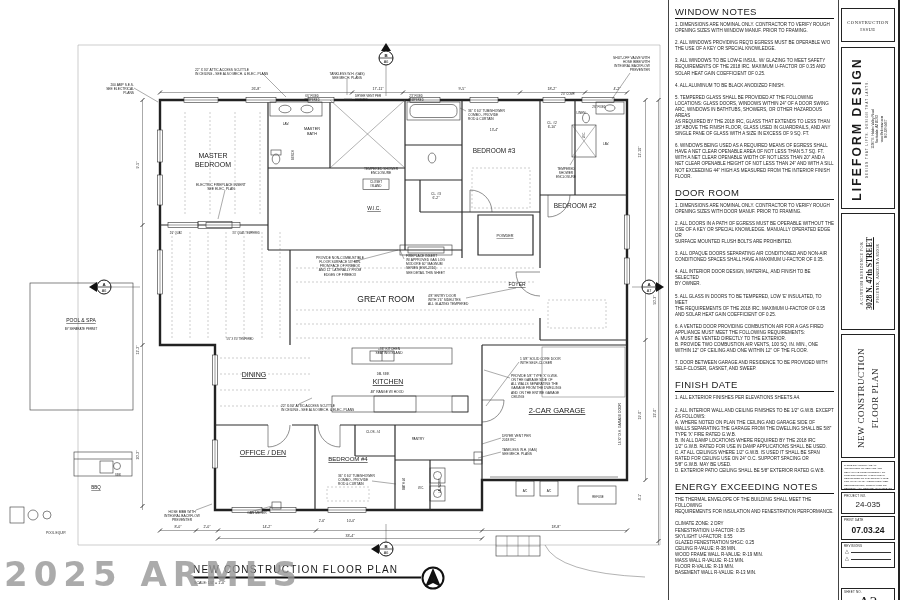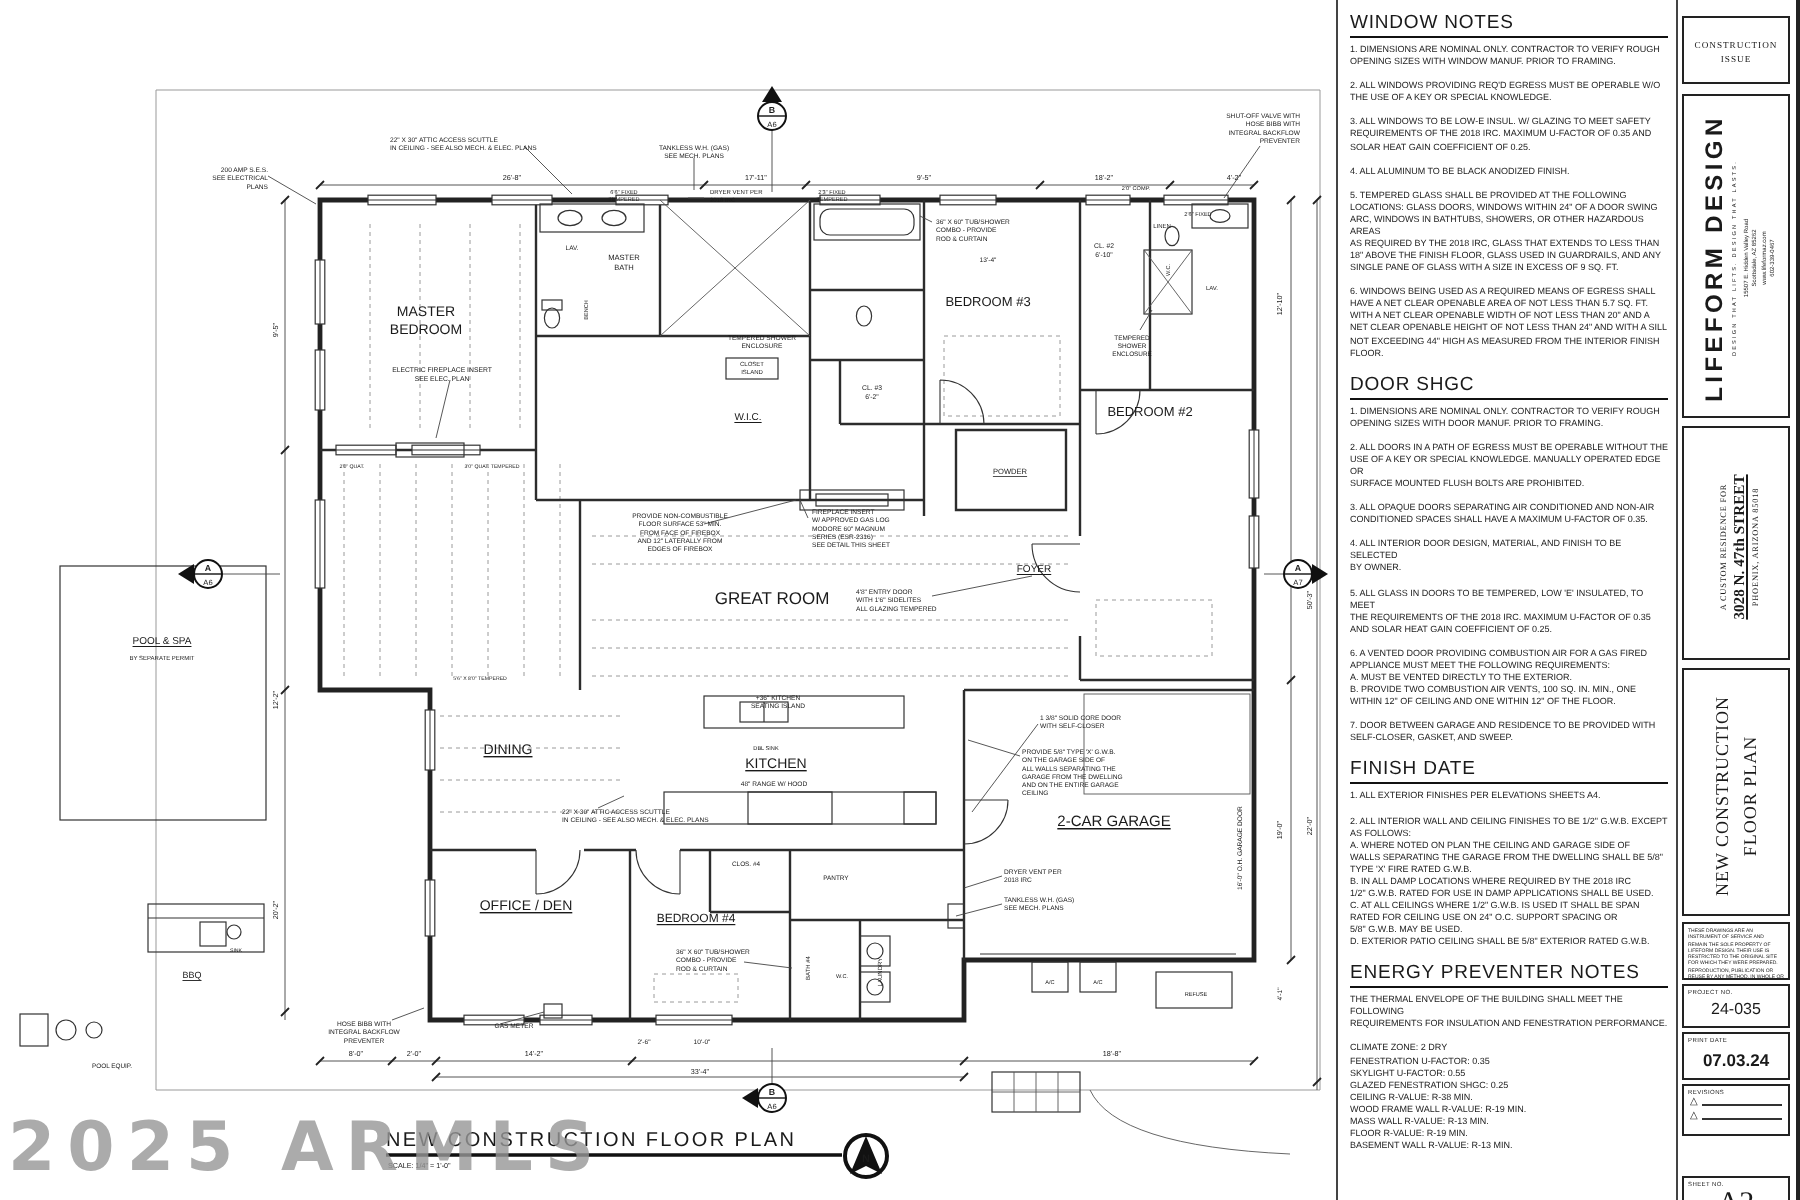--- a/index.html
+++ b/index.html
@@ -370,21 +370,21 @@
 18" ABOVE THE FINISH FLOOR, GLASS USED IN GUARDRAILS, AND ANY
 SINGLE PANE OF GLASS WITH A SIZE IN EXCESS OF 9 SQ. FT.
 
 6. WINDOWS BEING USED AS A REQUIRED MEANS OF EGRESS SHALL
 HAVE A NET CLEAR OPENABLE AREA OF NOT LESS THAN 5.7 SQ. FT.
 WITH A NET CLEAR OPENABLE WIDTH OF NOT LESS THAN 20" AND A
 NET CLEAR OPENABLE HEIGHT OF NOT LESS THAN 24" AND WITH A SILL
 NOT EXCEEDING 44" HIGH AS MEASURED FROM THE INTERIOR FINISH FLOOR.</div>
     </div>
     <div class="panel">
-      <h2>DOOR SHGC</h2>
+      <h2>DOOR ROOM</h2>
       <div class="body">1. DIMENSIONS ARE NOMINAL ONLY. CONTRACTOR TO VERIFY ROUGH
 OPENING SIZES WITH DOOR MANUF. PRIOR TO FRAMING.
 
 2. ALL DOORS IN A PATH OF EGRESS MUST BE OPERABLE WITHOUT THE
 USE OF A KEY OR SPECIAL KNOWLEDGE. MANUALLY OPERATED EDGE OR
 SURFACE MOUNTED FLUSH BOLTS ARE PROHIBITED.
 
 3. ALL OPAQUE DOORS SEPARATING AIR CONDITIONED AND NON-AIR
 CONDITIONED SPACES SHALL HAVE A MAXIMUM U-FACTOR OF 0.35.
 
@@ -414,21 +414,21 @@
 WALLS SEPARATING THE GARAGE FROM THE DWELLING SHALL BE 5/8"
 TYPE 'X' FIRE RATED G.W.B.
       B. IN ALL DAMP LOCATIONS WHERE REQUIRED BY THE 2018 IRC
 1/2" G.W.B. RATED FOR USE IN DAMP APPLICATIONS SHALL BE USED.
       C. AT ALL CEILINGS WHERE 1/2" G.W.B. IS USED IT SHALL BE SPAN
 RATED FOR CEILING USE ON 24" O.C. SUPPORT SPACING OR
 5/8" G.W.B. MAY BE USED.
       D. EXTERIOR PATIO CEILING SHALL BE 5/8" EXTERIOR RATED G.W.B.</div>
     </div>
     <div class="panel">
-      <h2>ENERGY PREVENTER NOTES</h2>
+      <h2>ENERGY EXCEEDING NOTES</h2>
       <div class="body">THE THERMAL ENVELOPE OF THE BUILDING SHALL MEET THE FOLLOWING
 REQUIREMENTS FOR INSULATION AND FENESTRATION PERFORMANCE.
 
 CLIMATE ZONE: 2 DRY
 FENESTRATION U-FACTOR: 0.35
 SKYLIGHT U-FACTOR: 0.55
 GLAZED FENESTRATION SHGC: 0.25
 CEILING R-VALUE: R-38 MIN.
 WOOD FRAME WALL R-VALUE: R-19 MIN.
 MASS WALL R-VALUE: R-13 MIN.

